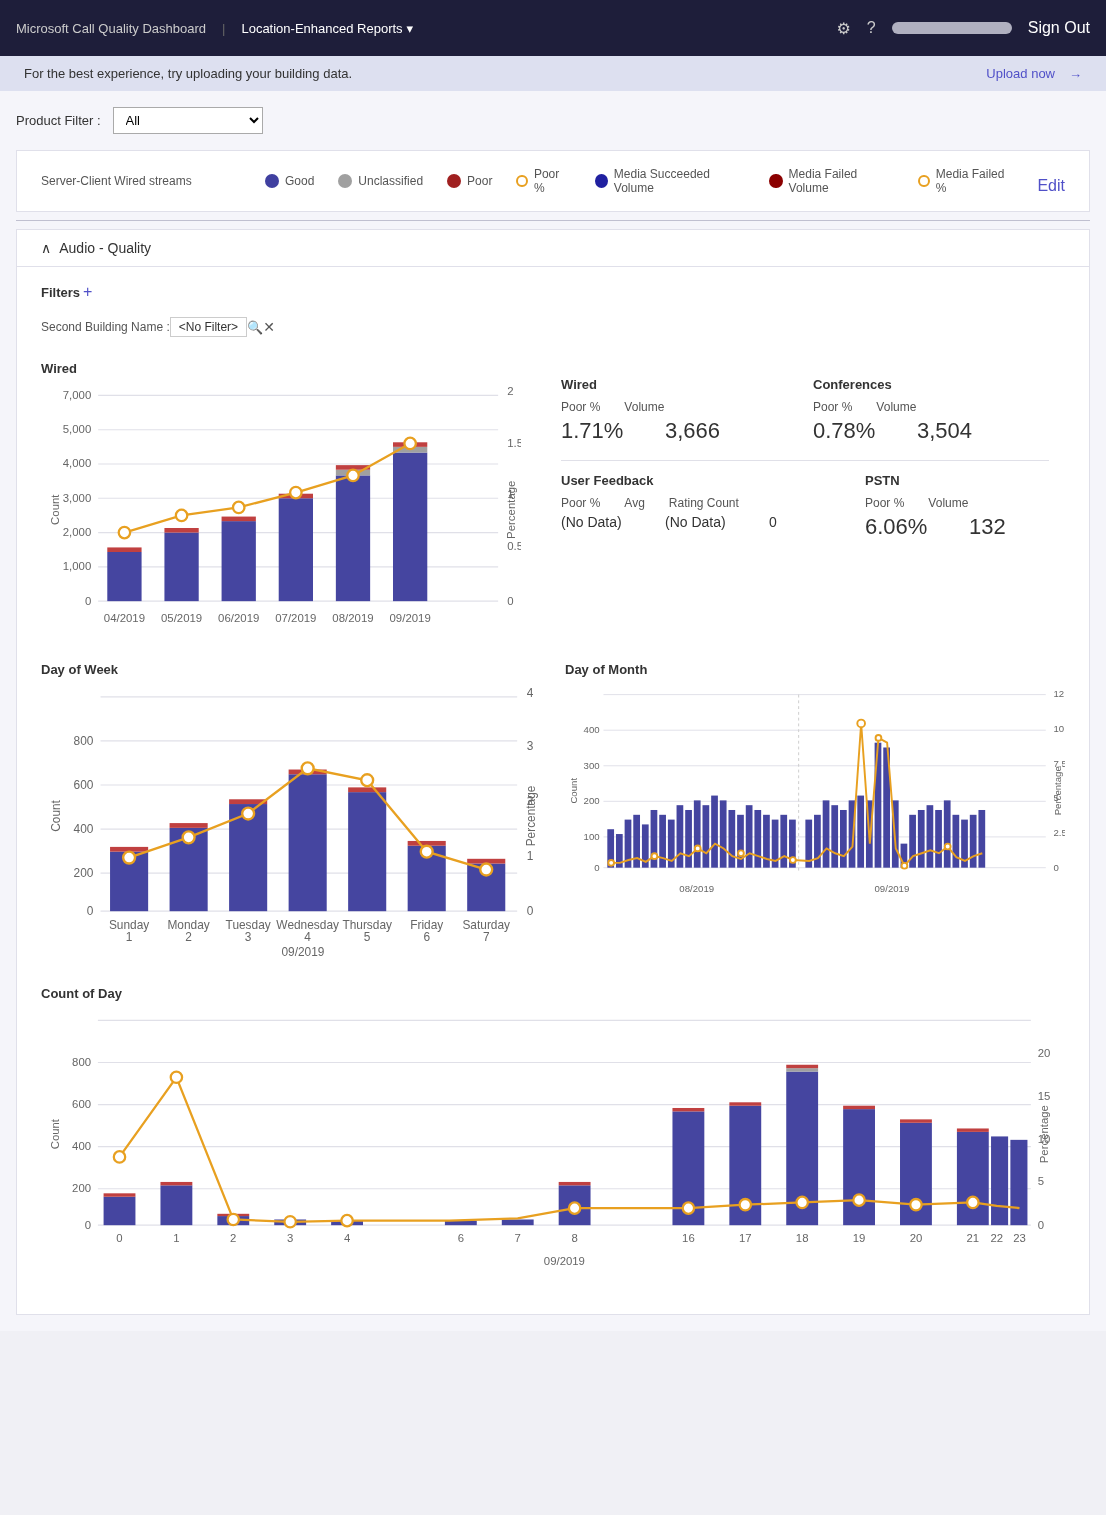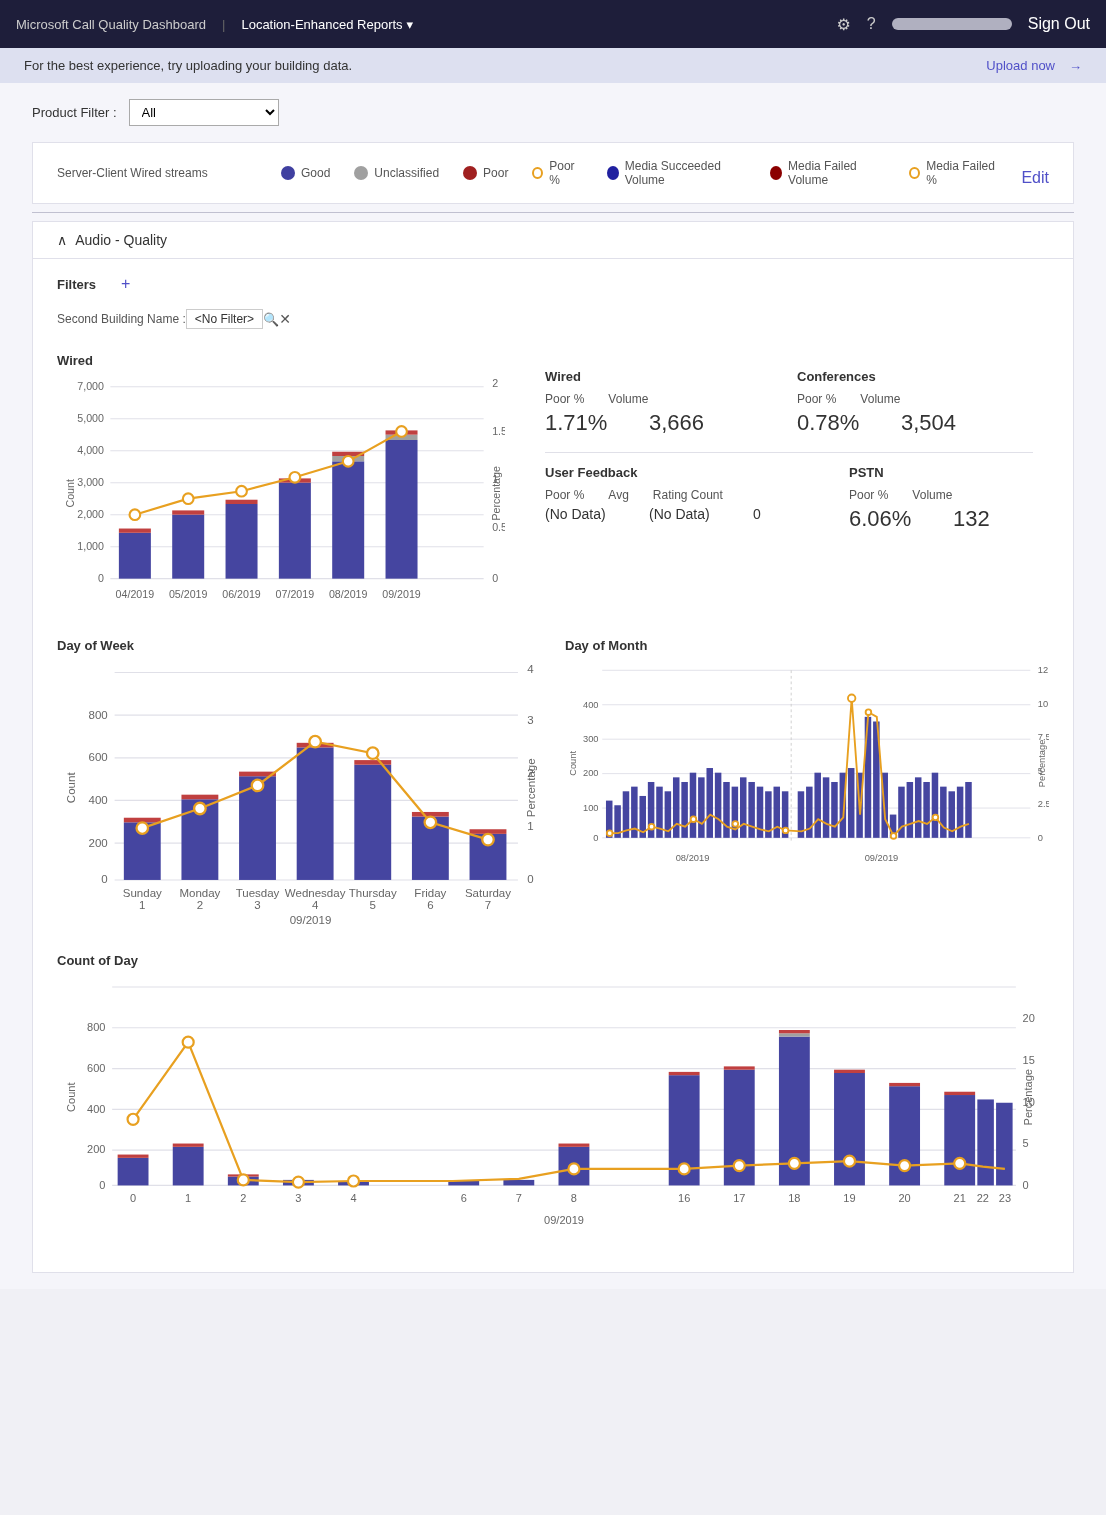--- a/index.html
+++ b/index.html
@@ -1,28 +1,28 @@
 <!DOCTYPE html>
 <html><head>
   <meta charset="utf-8">
   <style>
     * { box-sizing: border-box; margin: 0; padding: 0; }
     body { font-family: 'Segoe UI', Arial, sans-serif; background: #f0f0f5; font-size: 13px; color: #333; width: 1106px; }
 
     
-    .header { background: #1e1e3a; color: white; display: flex; align-items: center; padding: 0 16px; height: 48px; gap: 16px; }
+    .header { background: #1e1e3a; color: white; display: flex; align-items: center; padding: 0 16px; height: 56px; gap: 16px; }
     .header-spacer { flex: 1; }
     .header-bar { background: #b0b0c0; height: 12px; width: 120px; border-radius: 6px; }
 
     
     .banner { background: #dde0f0; padding: 10px 24px; display: flex; align-items: center; justify-content: space-between; }
     .banner-link { color: #5050c8; font-size: 13px; cursor: pointer; display: flex; align-items: center; gap: 14px; }
 
     
-    .main { background: #f5f5fa; padding: 16px 32px; }
+    .main { background: #f5f5fa; padding: 16px 16px; }
 
     
     .product-filter { display: flex; align-items: center; gap: 12px; margin-bottom: 16px; }
     .filter-select { border: 1px solid #aaa; padding: 4px 8px; font-size: 13px; background: white; min-width: 100px; cursor: pointer; }
 
     
     .tabs { display: flex; border-bottom: 2px solid #d0d0e0; margin-bottom: 16px; }
     .tab { padding: 8px 20px; font-size: 13px; cursor: pointer; color: #5050c8; border-bottom: 3px solid transparent; margin-bottom: -2px; }
     .tab.active { color: #333; border-bottom: 3px solid #333; font-weight: 600; background: white; }
 
@@ -41,21 +41,21 @@
     .edit-link { color: #5050c8; font-size: 16px; cursor: pointer; margin-left: auto; align-self: flex-end; }
     .divider { border: none; border-top: 1px solid #c0c0d0; margin: 8px 0; }
 
     
     .section-header { background: white; padding: 10px 24px; border: 1px solid #e0e0ea; border-bottom: none; display: flex; align-items: center; gap: 8px; font-size: 14px; color: #333; font-weight: 500; cursor: pointer; }
 
     
     .content-area { background: white; border: 1px solid #e0e0ea; padding: 16px 24px; }
 
     
-    .filters-bar { display: flex; align-items: center; gap: 25px; margin-bottom: 16px; }
+    .filters-bar { display: flex; align-items: center; gap: 3px; margin-bottom: 16px; }
     .filters-title { font-weight: 600; font-size: 13px; }
     .plus-icon { color: #5050c8; font-size: 16px; cursor: pointer; }
     .filter-row { display: flex; align-items: center; margin-top: 6px; }
     .filter-name { font-size: 12px; color: #555; }
     .filter-value { font-size: 12px; color: #333; border: 1px solid #ccc; padding: 2px 8px; }
     .filter-search { color: #555; cursor: pointer; }
     .filter-clear { color: #555; cursor: pointer; font-size: 14px; }
 
     
     .charts-grid { display: grid; grid-template-columns: 1fr 1fr; gap: 24px; margin-bottom: 24px; }

